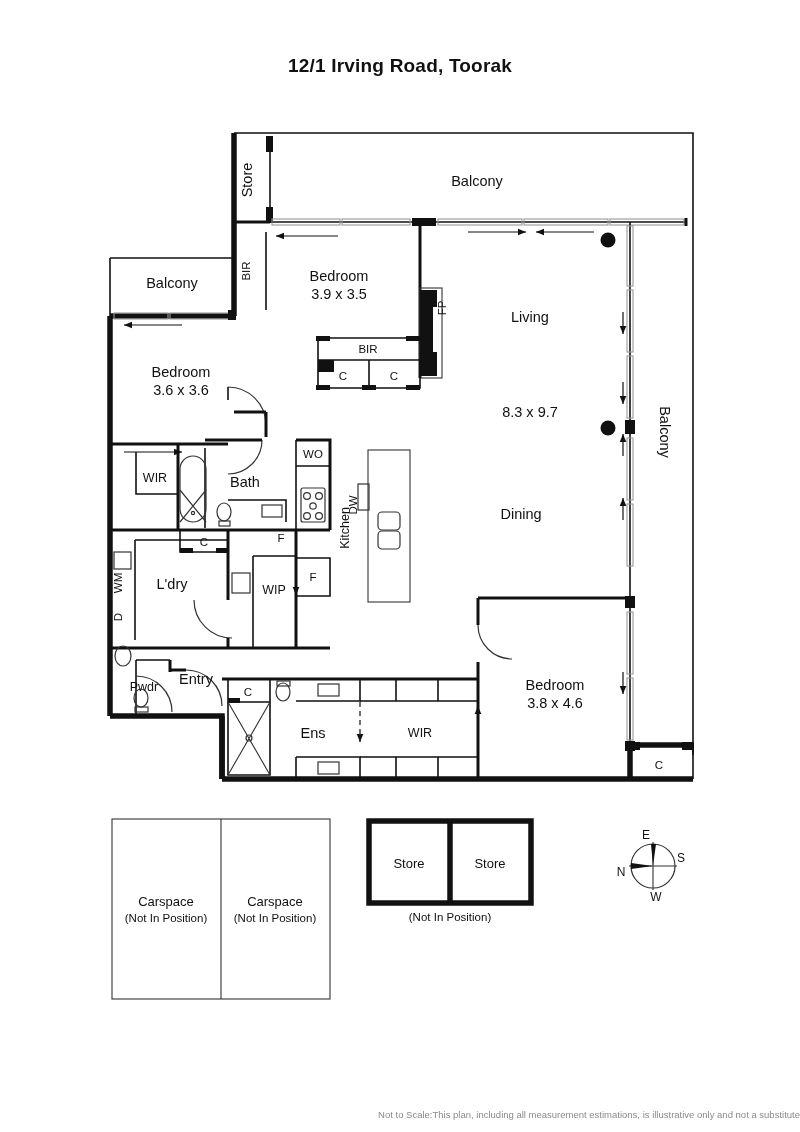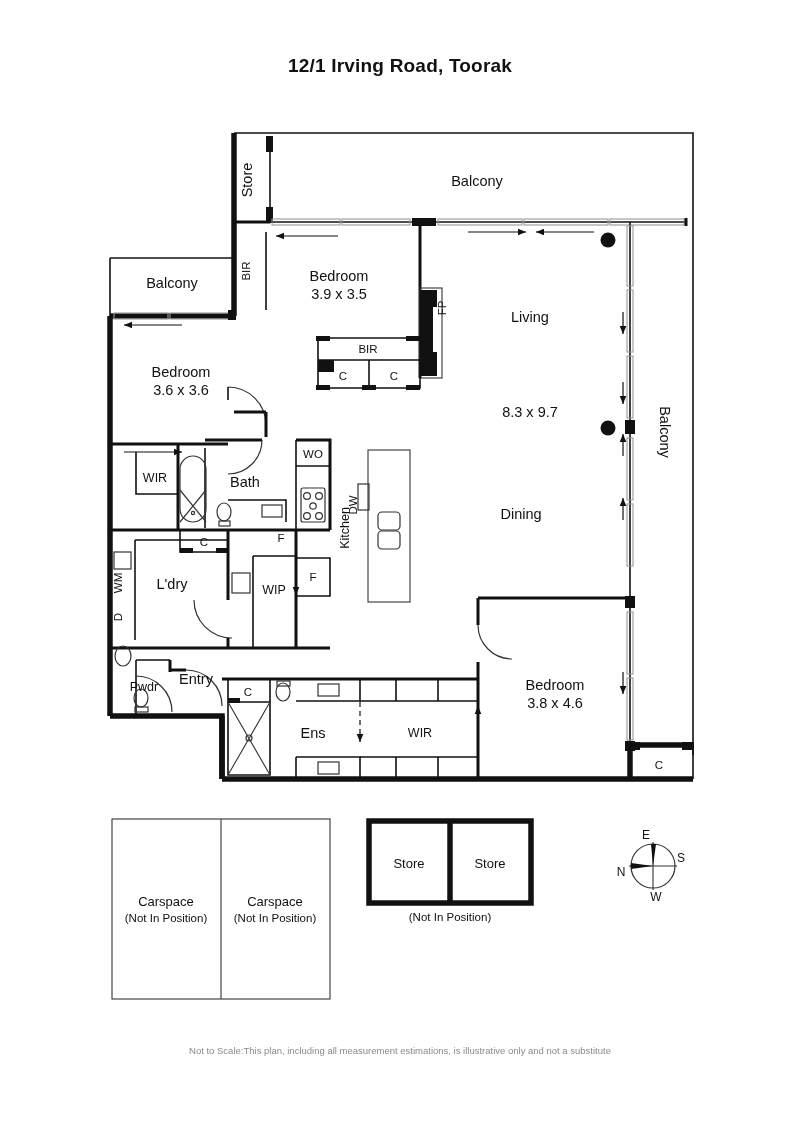--- a/index.html
+++ b/index.html
@@ -21,21 +21,21 @@
   .lbl{font-family:"Liberation Sans", sans-serif;fill:#111;}
   .rm{font-size:14.5px;text-anchor:middle;}
   .rm-dim{font-size:14.5px;text-anchor:middle;}
   .sm{font-size:12.5px;text-anchor:middle;}
   .xs{font-size:11.5px;text-anchor:middle;}
   .rot{font-size:12.5px;text-anchor:middle;}
   .legend-main{font-size:13px;text-anchor:middle;}
   .legend-sub{font-size:11.5px;text-anchor:middle;}
   .comp{font-size:12px;text-anchor:middle;fill:#111;}
   #disclaimer{
-    position:absolute;left:0;top:1044px;width:800px;text-align:center;
+    position:absolute;left:0;top:1108px;width:800px;text-align:right;
     font-size:9.5px;line-height:1.45;color:#8a8a8a;
   }
   .wall-out{fill:none;stroke:#111;stroke-width:5.5;}
   .wall-mid{fill:none;stroke:#111;stroke-width:3;}
   .wall-thin{fill:none;stroke:#111;stroke-width:1.6;}
   .wall-hair{fill:none;stroke:#333;stroke-width:1.1;}
   .glass{fill:none;stroke:#999;stroke-width:1.1;}
   .fill-blk{fill:#111;stroke:none;}
   .arrow{fill:none;stroke:#111;stroke-width:1.2;}
   .fixt{fill:none;stroke:#333;stroke-width:1.2;}

